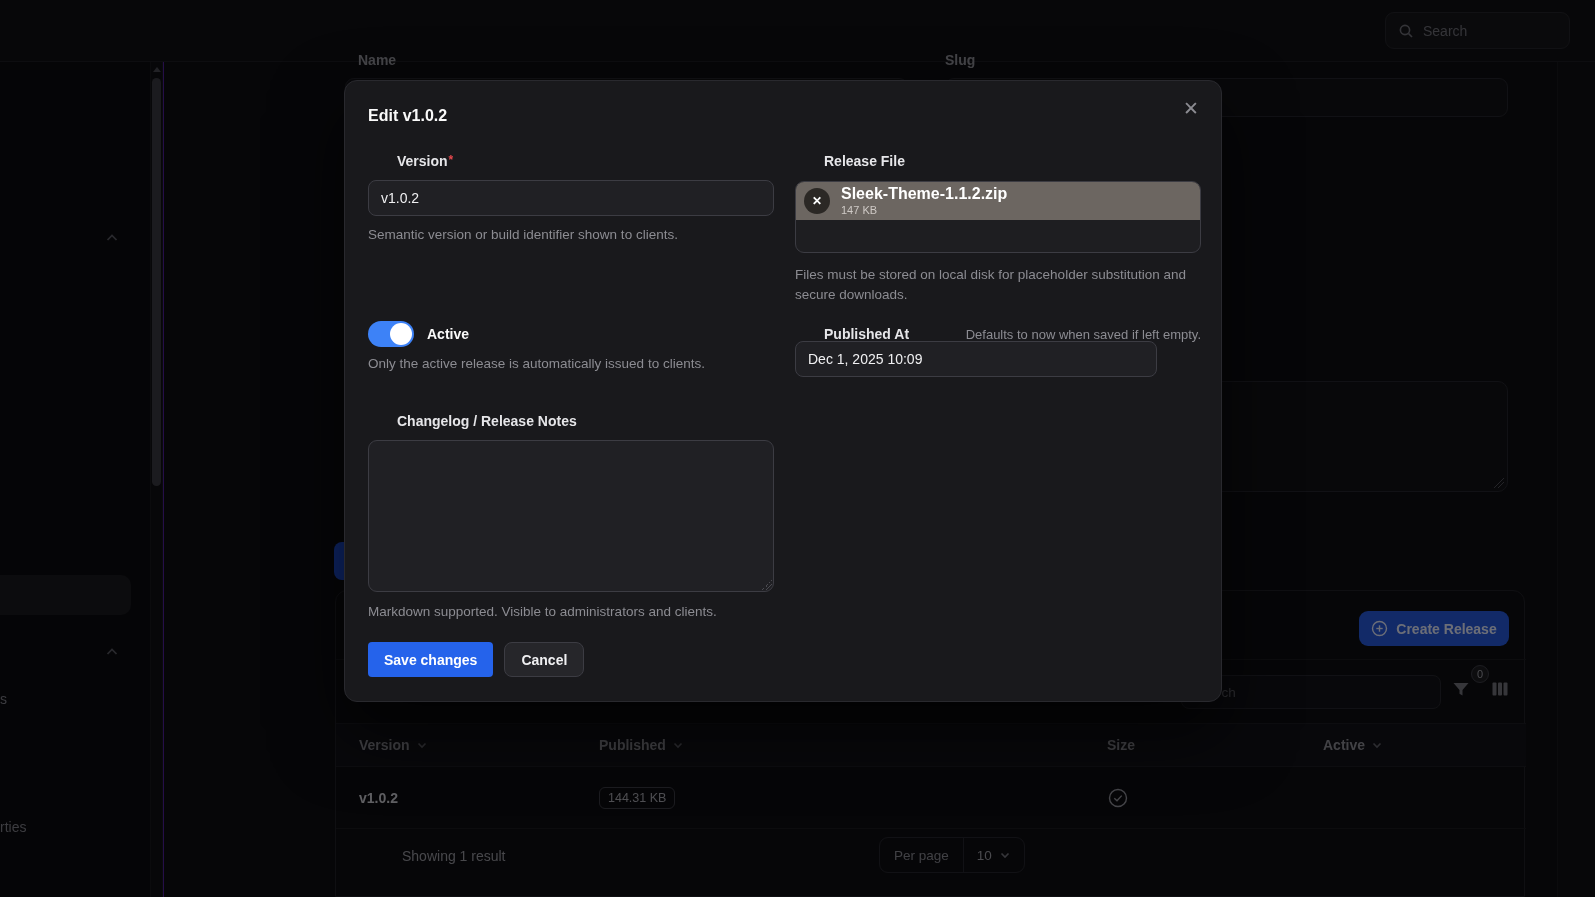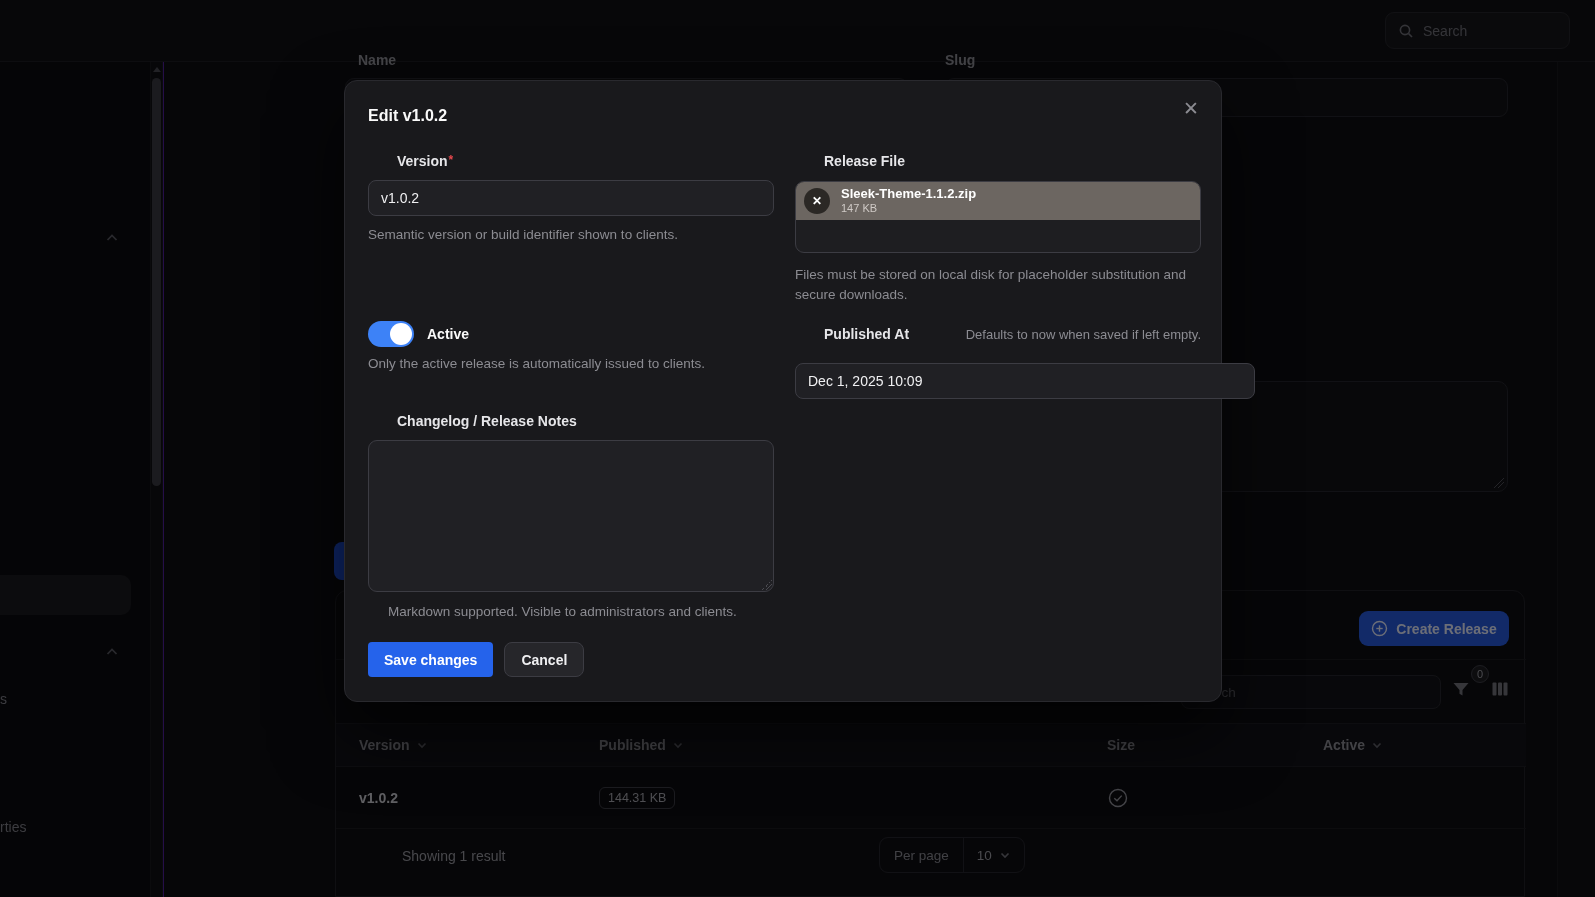--- a/index.html
+++ b/index.html
@@ -78,21 +78,21 @@
   .ta-wrap { position:relative; width:100%; }
 
   .btn-row { display:flex; gap:11px; }
   .btn-primary { height:35px; padding:0 16px; background:#2563eb; border:none; border-radius:4px; color:#fff; font-size:14px; font-weight:700; cursor:pointer; font-family:inherit; }
   .btn-secondary { height:35px; padding:0 16px; background:#26262a; border:1px solid #3c3c43; border-radius:8px; color:#f0f0f2; font-size:14px; font-weight:700; cursor:pointer; font-family:inherit; }
 
   .file-box { width:100%; height:72px; border:1px solid #3c3c43; border-radius:9px; background:#1e1e21; overflow:hidden; }
   .file-bar { width:100%; height:38px; background:#6c6661; display:flex; align-items:center; gap:11px; padding:0 8px; }
   .file-remove { width:26px; height:26px; border-radius:50%; background:#2b2825; border:none; color:#fff; font-size:12px; font-weight:700; cursor:pointer; display:flex; align-items:center; justify-content:center; font-family:inherit; }
   .file-meta { display:flex; flex-direction:column; line-height:1.15; }
-  .file-name { color:#ffffff; font-size:13px; font-weight:700; }
+  .file-name { color:#ffffff; font-size:16px; font-weight:700; }
   .file-size { color:#cfcac6; font-size:11px; }
 
   .pub-row { display:flex; justify-content:space-between; align-items:baseline; width:100%; }
   .pub-hint { color:#8c8c92; font-size:13px; }
 
   svg { display:block; }
 </style>
 </head>
 <body>
 
@@ -242,21 +242,21 @@
           </button>
         <span class="toggle-label">Active</span>
       </div>
       <span class="helper abs" style="top:273px; width:406px;">Only the active release is automatically issued to clients.</span>
 
       <span class="fld-label abs" style="top:332px;">Changelog / Release Notes</span>
       <div class="ta-wrap abs" style="top:359px; width:406px;">
         <textarea class="changelog-ta" style=""></textarea>
         <div class="resize-grip" style="right:2px; bottom:6px;"></div>
       </div>
-      <span class="helper abs" style="top:521px; width:406px;margin-left:20px;">Markdown supported. Visible to administrators and clients.</span>
+      <span class="helper abs" style="top:521px; width:406px;">Markdown supported. Visible to administrators and clients.</span>
 
       <div class="btn-row abs" style="top:561px;">
         <button class="btn-primary">Save changes</button>
         <button class="btn-secondary">Cancel</button>
       </div>
     </div>
 
     <div class="col-right">
       <span class="fld-label abs" style="top:72px;">Release File</span>
       <div class="file-box abs" style="top:100px; width:406px;">
@@ -267,19 +267,19 @@
             <span class="file-size">147 KB</span>
           </span>
         </div>
       </div>
       <span class="helper abs" style="top:184px; width:406px;">Files must be stored on local disk for placeholder substitution and secure downloads.</span>
 
       <div class="pub-row abs" style="top:245px;">
         <span class="fld-label">Published At</span>
         <span class="pub-hint">Defaults to now when saved if left empty.</span>
       </div>
-      <div class="abs" style="top:282px; width:460px;">
+      <div class="abs" style="top:260px; width:362px;">
         <input class="text-input" type="text" value="Dec 1, 2025 10:09" style="">
       </div>
     </div>
   </div>
 
 </div>
 
 </body></html>

